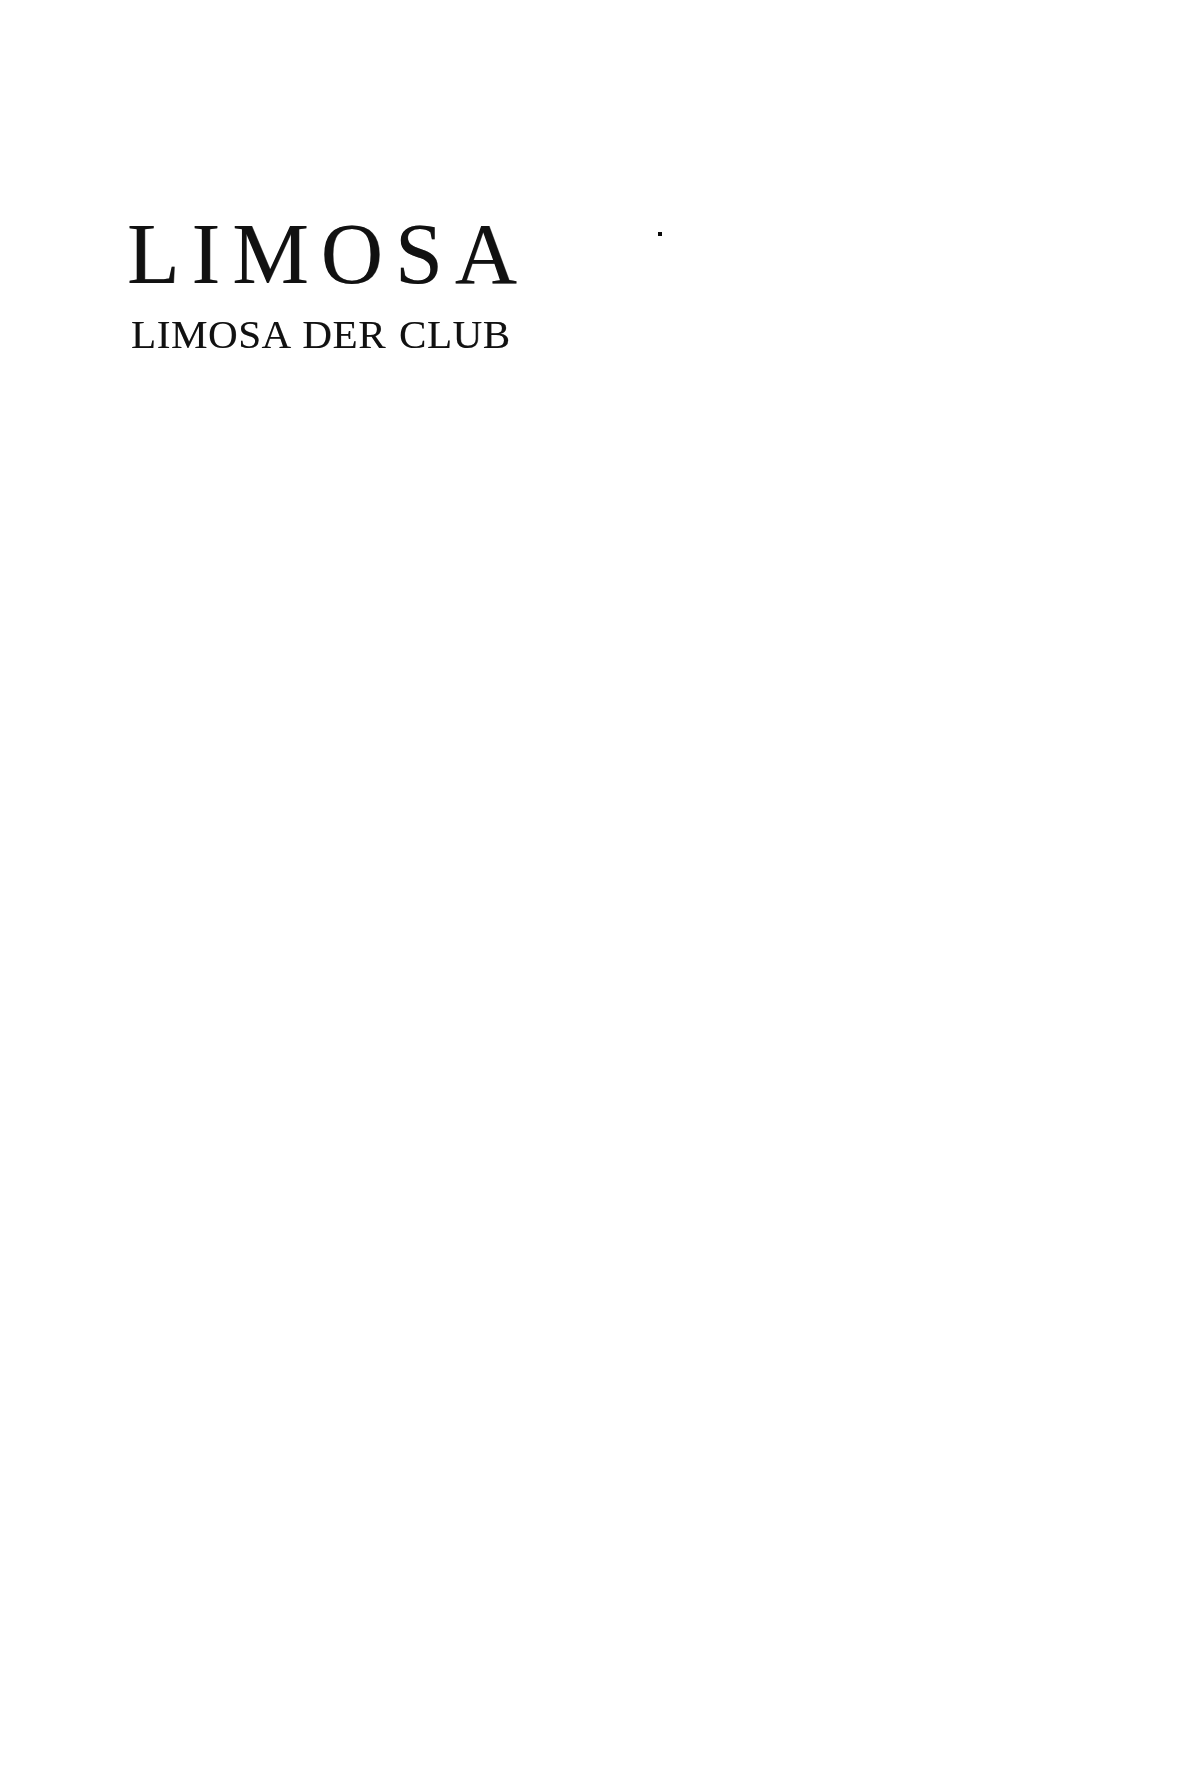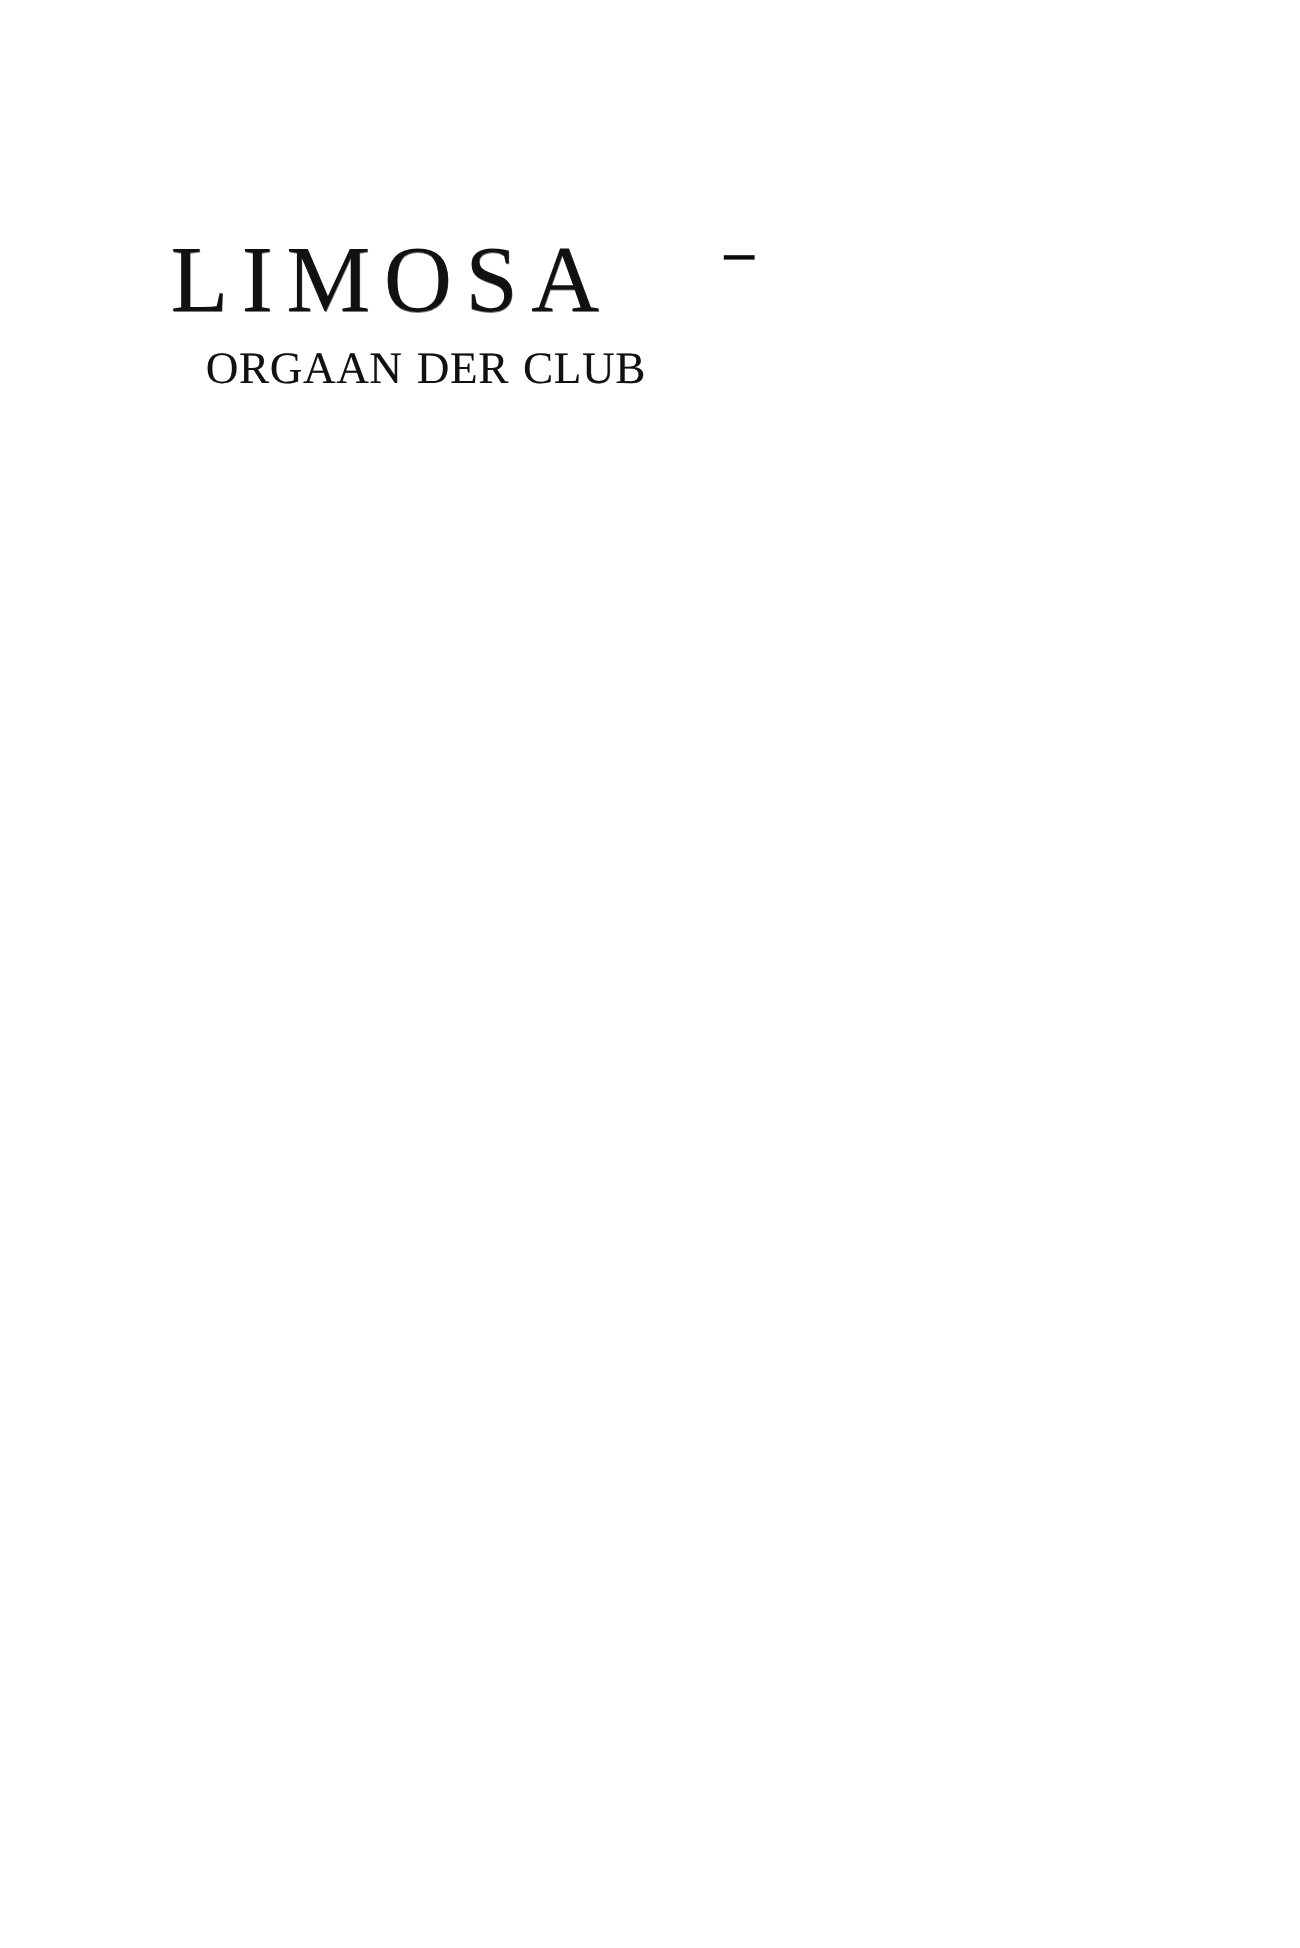--- a/index.html
+++ b/index.html
@@ -1,19 +1,19 @@
 <!DOCTYPE html>
 <html style="--bg: #ffffff; --ink: #111111;"><head>
 <meta charset="utf-8">
 <style>
   :root {
     --bg: #ffffff;
     --ink: #111111;
   }
-  * { box-sizing: border-box; padding-left: 28px; }
+  * { box-sizing: border-box; }
   html, body {
     margin: 0;
     padding: 0;
   }
   body {
     width: 1182px;
     height: 1771px;
     background: var(--bg);
     font-family: "Liberation Serif", serif;
     overflow: hidden;
@@ -64,16 +64,16 @@
 </head>
 <body>
 
 <div class="page">
 
   <h1 class="journal-title">LIMOSA</h1>
 
   <span class="ink-dot"></span>
 
   <div class="journal-subtitle">
-    <div>ORGAAN DER CLUB</div>
+    <div>LIMOSA DER CLUB</div>
   </div>
 
 </div>
 
 </body></html>

